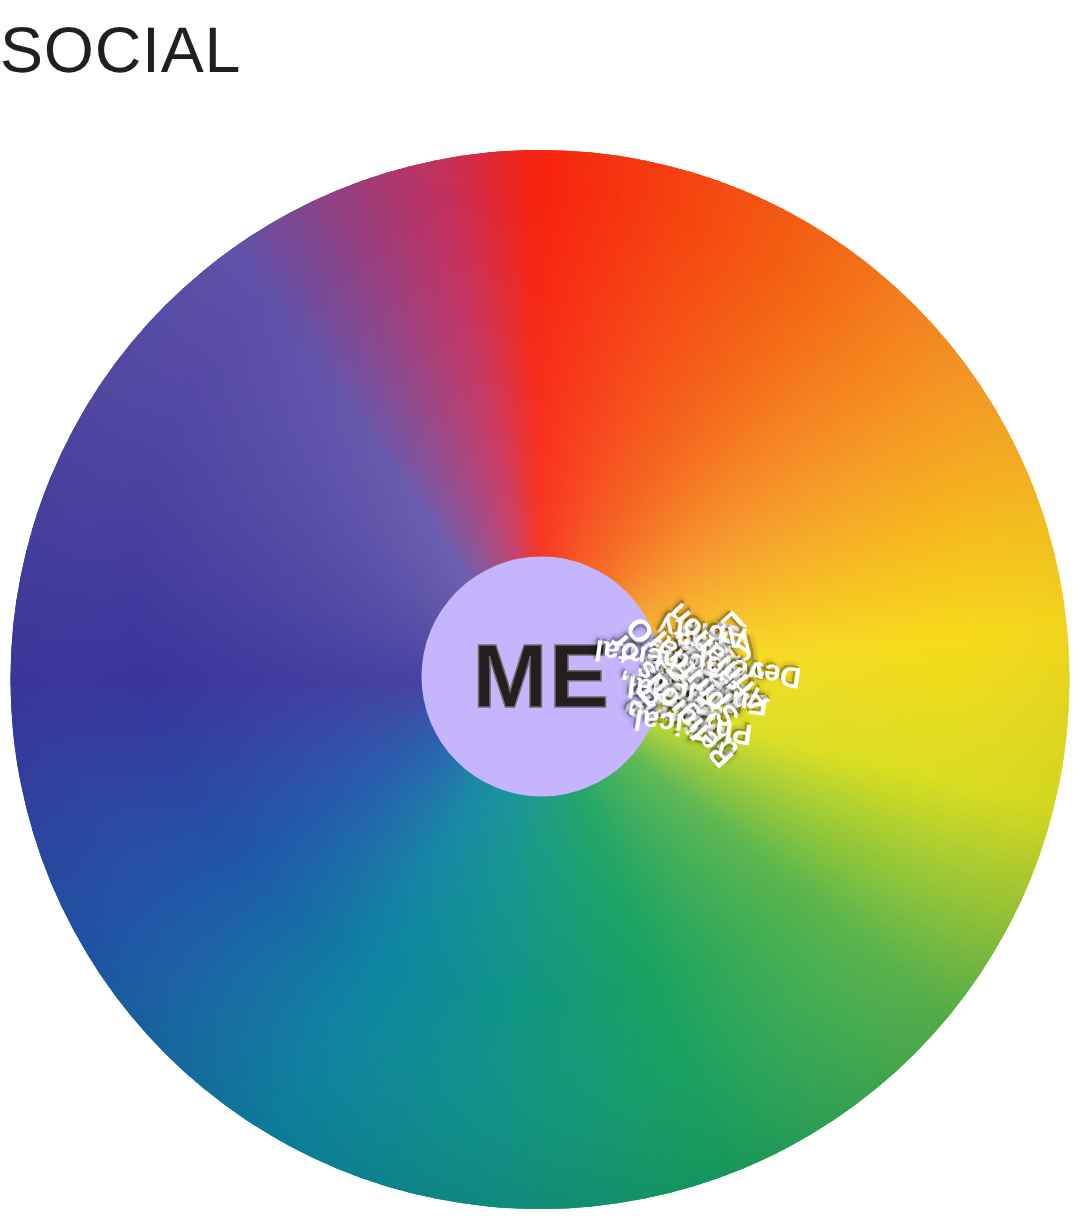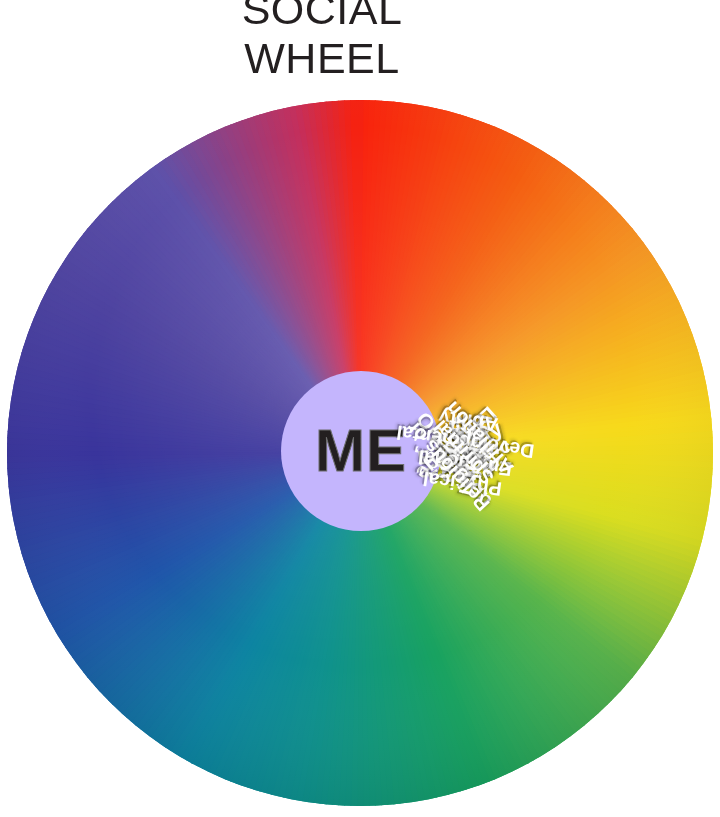--- a/index.html
+++ b/index.html
@@ -17,23 +17,22 @@
 
   
   #title {
     position: absolute;
     top: 0;
     left: 0;
     width: 644px;
     height: 68px;
     display: flex;
     align-items: center;
-    justify-content: center;
+    justify-content: space-between;
     white-space: nowrap;
-    flex-direction: column;
   }
   #title .t-word {
     font-size: 43px;
     letter-spacing: 0.5px;
     color: #231f20;
     font-weight: 400;
   }
   #title .t-word.bold {
     font-weight: 700;
   }
@@ -97,21 +96,20 @@
   }
   .lbl.sm { font-size: 19.5px; }
 </style>
 </head>
 <body>
 
 <div id="title">
   <span class="t-word">SOCIAL</span>
   <span class="t-sp"></span>
   <span class="t-sp"></span>
-  <span class="t-word">WHEEL</span>
 </div>
 
 <div id="wheel-wrap">
   <svg id="wheel-svg" viewBox="0 0 708 708">
     <defs>
 
       <clipPath id="diskClip">
         <circle cx="354" cy="354" r="353"></circle>
       </clipPath>
       <radialGradient id="shade" cx="50%" cy="42%" r="62%">

